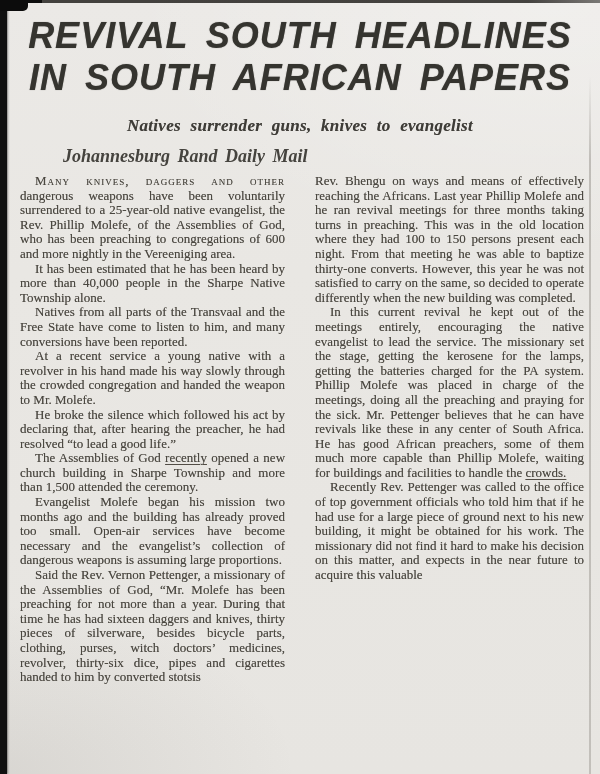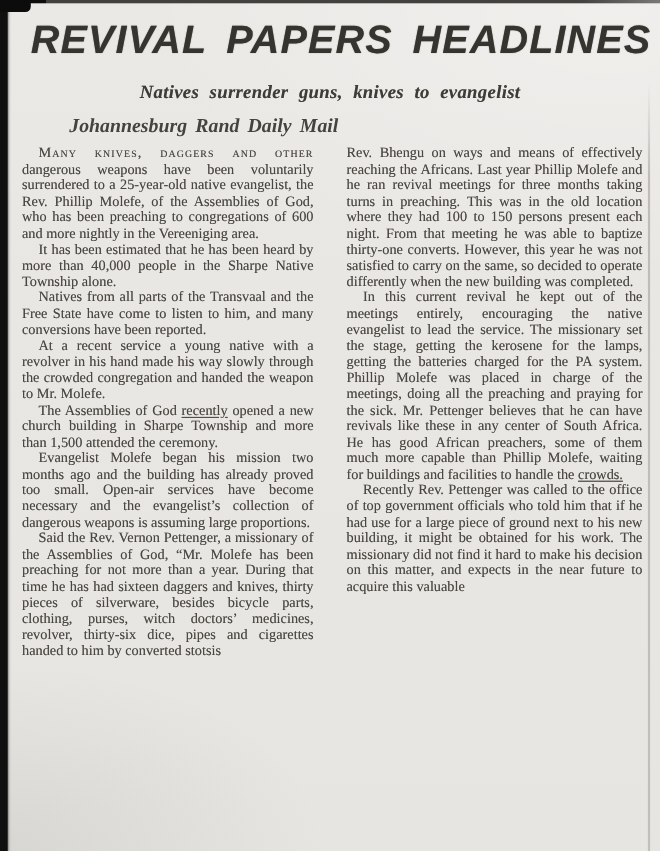--- a/index.html
+++ b/index.html
@@ -66,33 +66,35 @@
 
 <div class="page">
 
   <div class="edge-left"></div>
   <div class="edge-top"></div>
   <div class="corner-mark"></div>
   <div class="fold-line"></div>
 
   <header>
     <h1 class="headline">
-      <span class="hl-line">REVIVAL PAPERS HEADLINES</span>
+      <span class="hl-line">REVIVAL SOUTH HEADLINES</span>
+      <span class="hl-line">IN SOUTH AFRICAN PAPERS</span>
     </h1>
     <p class="subtitle">Natives surrender guns, knives to evangelist</p>
     <p class="byline">Johannesburg Rand Daily Mail</p>
   </header>
 
   <div class="columns">
 
     <div class="col col-left">
       <p><span class="smallcaps">Many knives, daggers and other</span><span> dangerous weapons have been voluntarily surrendered to a 25-year-old native evangelist, the Rev. Phillip Molefe, of the Assemblies of God, who has been preaching to congregations of 600 and more nightly in the Vereeniging area.</span></p>
       <p>It has been estimated that he has been heard by more than 40,000 people in the Sharpe Native Township alone.</p>
       <p>Natives from all parts of the Transvaal and the Free State have come to listen to him, and many conversions have been reported.</p>
       <p>At a recent service a young native with a revolver in his hand made his way slowly through the crowded congregation and handed the weapon to Mr. Molefe.</p>
+      <p>He broke the silence which followed his act by declaring that, after hearing the preacher, he had resolved “to lead a good life.”</p>
       <p><span>The Assemblies of God </span><span class="u">recently</span><span> opened a new church building in Sharpe Township and more than 1,500 attended the ceremony.</span></p>
       <p>Evangelist Molefe began his mission two months ago and the building has already proved too small. Open-air services have become necessary and the evangelist’s collection of dangerous weapons is assuming large proportions.</p>
       <p>Said the Rev. Vernon Pettenger, a missionary of the Assemblies of God, “Mr. Molefe has been preaching for not more than a year. During that time he has had sixteen daggers and knives, thirty pieces of silverware, besides bicycle parts, clothing, purses, witch doctors’ medicines, revolver, thirty-six dice, pipes and cigarettes handed to him by converted stotsis</p>
     </div>
 
     <div class="col col-right">
       <p class="no-indent">Rev. Bhengu on ways and means of effectively reaching the Africans. Last year Phillip Molefe and he ran revival meetings for three months taking turns in preaching. This was in the old location where they had 100 to 150 persons present each night. From that meeting he was able to baptize thirty-one converts. However, this year he was not satisfied to carry on the same, so decided to operate differently when the new building was completed.</p>
       <p><span>In this current revival he kept out of the meetings entirely, encouraging the native evangelist to lead the service. The missionary set the stage, getting the kerosene for the lamps, getting the batteries charged for the PA system. Phillip Molefe was placed in charge of the meetings, doing all the preaching and praying for the sick. Mr. Pettenger believes that he can have revivals like these in any center of South Africa. He has good African preachers, some of them much more capable than Phillip Molefe, waiting for buildings and facilities to handle the </span><span class="u">crowds.</span></p>
       <p>Recently Rev. Pettenger was called to the office of top government officials who told him that if he had use for a large piece of ground next to his new building, it might be obtained for his work. The missionary did not find it hard to make his decision on this matter, and expects in the near future to acquire this valuable</p>
     </div>

